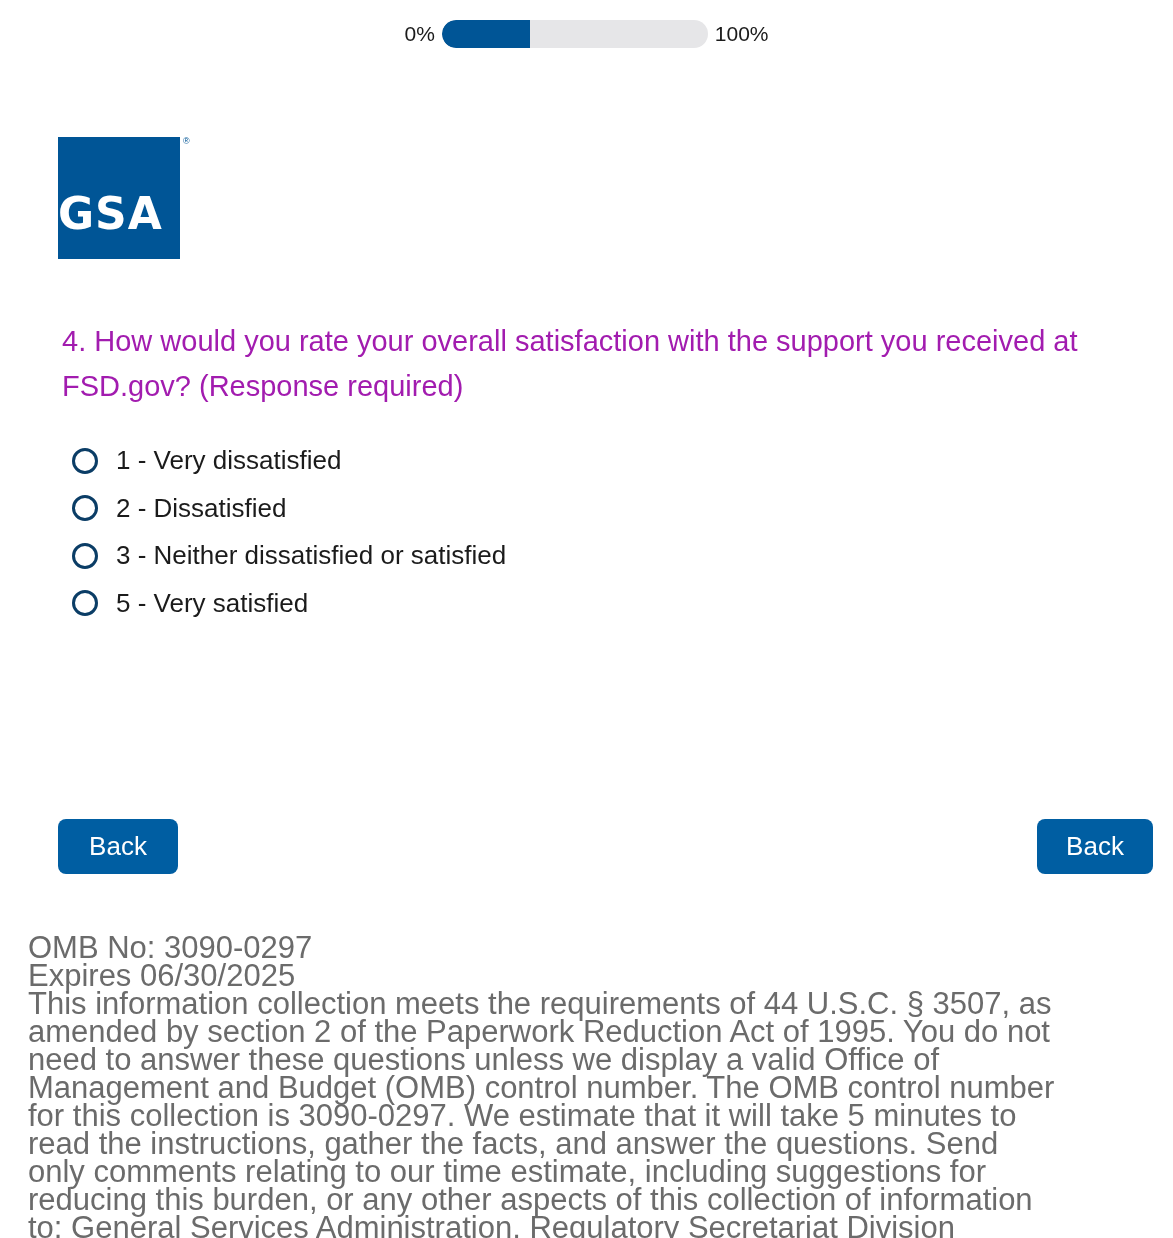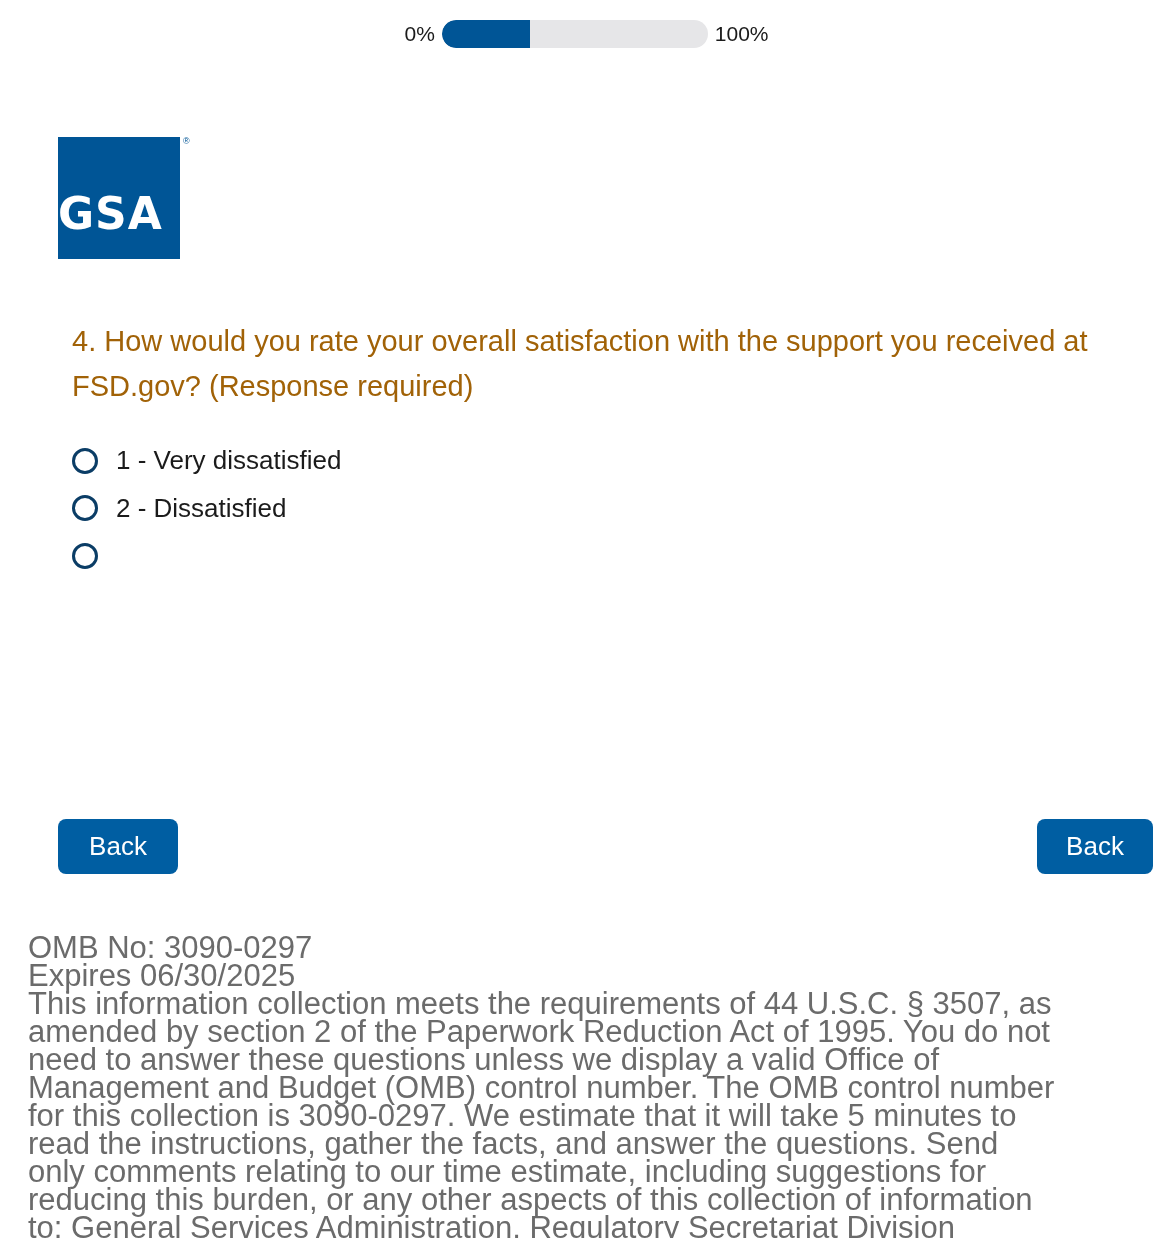--- a/index.html
+++ b/index.html
@@ -27,22 +27,22 @@
     background: #005596; display: flex; align-items: flex-end; justify-content: flex-start;
   }
   .logo-text {
     color: #ffffff; font-family: "DejaVu Sans", sans-serif; font-weight: bold;
     font-size: 44px; letter-spacing: 1px; margin-bottom: 20px;
   }
   .logo-reg {
     position: absolute; left: 183px; top: 136px; font-size: 9px; color: #005596;
   }
   .question {
-    position: absolute; left: 72px; top: 319px; width: 1080px;
-    font-size: 29px; line-height: 45px; color: #a16207;
+    position: absolute; left: 62px; top: 319px; width: 1080px;
+    font-size: 29px; line-height: 45px; color: #a21caf;
   }
   .options { position: absolute; left: 72px; top: 437px; }
   .option {
     display: flex; align-items: center; height: 47.5px; cursor: pointer; text-align: right;
   }
   .radio {
     width: 26px; height: 26px; border: 3px solid #0b3d66; border-radius: 50%;
     box-sizing: border-box; margin-right: 18px; background: #fff;
   }
   .option-label { font-size: 26px; color: #1b1b1b; }
@@ -81,20 +81,25 @@
   <label class="option">
     <span class="radio"></span>
     <span class="option-label">1 - Very dissatisfied</span>
   </label>
   <label class="option">
     <span class="radio"></span>
     <span class="option-label">2 - Dissatisfied</span>
   </label>
   <label class="option">
     <span class="radio"></span>
+    <span class="option-label">3 - Neither dissatisfied or satisfied</span>
+  </label>
+  <label class="option">
+    <span class="radio"></span>
+    <span class="option-label">5 - Very satisfied</span>
   </label>
 </div>
 
 <button class="btn back">Back</button>
 <button class="btn next">Back</button>
 
 <div class="footer">
   <div>OMB No: 3090-0297</div>
   <div>Expires 06/30/2025</div>
   <div>This information collection meets the requirements of 44 U.S.C. § 3507, as amended by section 2 of the Paperwork Reduction Act of 1995. You do not need to answer these questions unless we display a valid Office of Management and Budget (OMB) control number. The OMB control number for this collection is 3090-0297. We estimate that it will take 5 minutes to read the instructions, gather the facts, and answer the questions. Send only comments relating to our time estimate, including suggestions for reducing this burden, or any other aspects of this collection of information to: General Services Administration, Regulatory Secretariat Division (MVCB), ATTN: Lois Mandell/IC 3090-0297, 1800 F Street, NW, Washington, DC 20405.</div>

